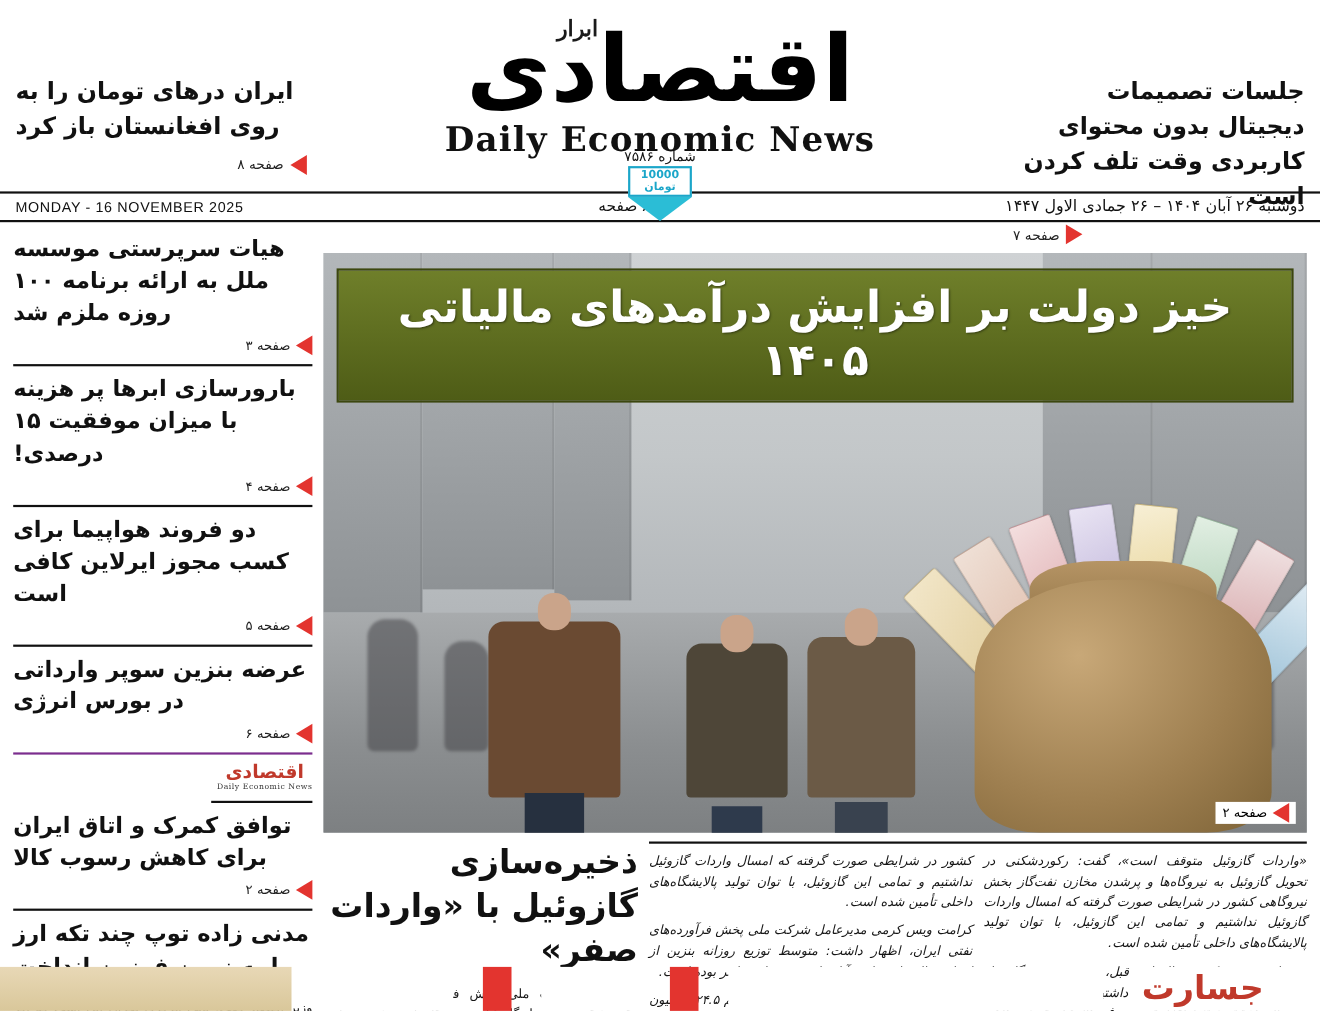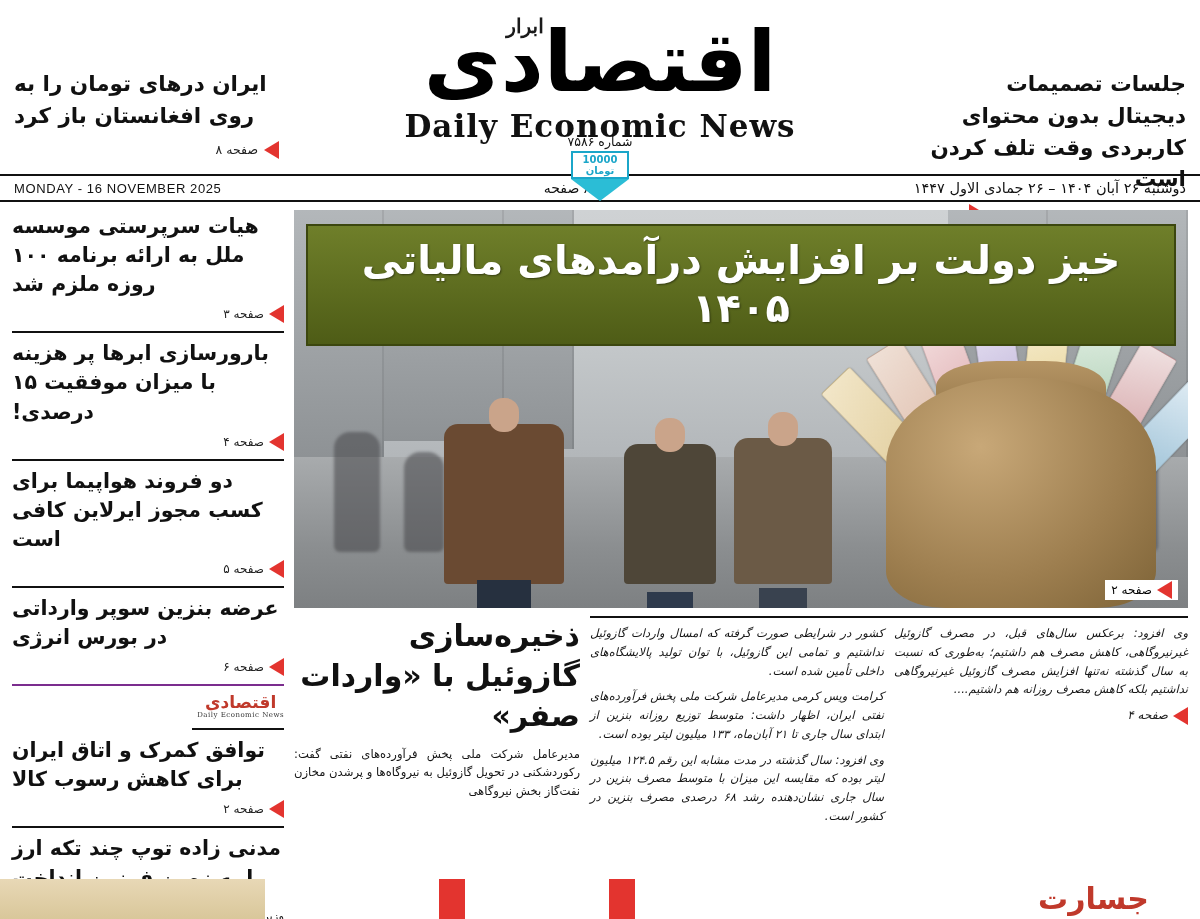--- a/index.html
+++ b/index.html
@@ -211,23 +211,24 @@
   
   .col-main {
     flex: 1;
     display: flex;
     flex-direction: column;
     min-width: 0;
   }
 
   .hero {
     position: relative;
-    height: 398px;
+    height: 527px;
     background: linear-gradient(#cfd3d6, #b9bdc0);
     overflow: hidden;
+    margin-top: 20px;
   }
   
   .street-sky {
     position: absolute; inset: 0;
     background:
       linear-gradient(180deg,#cfd2d4 0%, #c3c7c9 35%, #b4b8bb 60%, #9ea2a4 100%);
   }
   .bld {
     position: absolute; top: 0; bottom: 38%;
     background: linear-gradient(180deg,#b3b7ba,#8e9295);
@@ -480,20 +481,21 @@
         <div class="hero-pageref">
           <span class="tri tri-left"></span>
           <span>صفحه ۲</span>
         </div>
       </div>
 
       <div class="lower">
 
         <div class="cols3">
           <div class="tcol">
+            <p>«واردات گازوئیل متوقف است»، گفت: رکوردشکنی در تحویل گازوئیل به نیروگاه‌ها و پرشدن مخازن نفت‌گاز بخش نیروگاهی کشور در شرایطی صورت گرفته که امسال واردات گازوئیل نداشتیم و تمامی این گازوئیل، با توان تولید پالایشگاه‌های داخلی تأمین شده است.</p>
             <p>وی افزود: برعکس سال‌های قبل، در مصرف گازوئیل غیرنیروگاهی، کاهش مصرف هم داشتیم؛ به‌طوری که نسبت به سال گذشته نه‌تنها افزایش مصرف گازوئیل غیرنیروگاهی نداشتیم بلکه کاهش مصرف روزانه هم داشتیم....</p>
             <div class="col-ref">
               <span class="tri tri-left"></span>
               <span>صفحه ۴</span>
             </div>
           </div>
           <div class="tcol">
             <p>کشور در شرایطی صورت گرفته که امسال واردات گازوئیل نداشتیم و تمامی این گازوئیل، با توان تولید پالایشگاه‌های داخلی تأمین شده است.</p>
             <p>کرامت ویس کرمی مدیرعامل شرکت ملی پخش فرآورده‌های نفتی ایران، اظهار داشت: متوسط توزیع روزانه بنزین از ابتدای سال جاری تا ۲۱ آبان‌ماه، ۱۳۳ میلیون لیتر بوده است.</p>
             <p>وی افزود: سال گذشته در مدت مشابه این رقم ۱۲۴.۵ میلیون لیتر بوده که مقایسه این میزان با متوسط مصرف بنزین در سال جاری نشان‌دهنده رشد ۶۸ درصدی مصرف بنزین در کشور است.</p>

